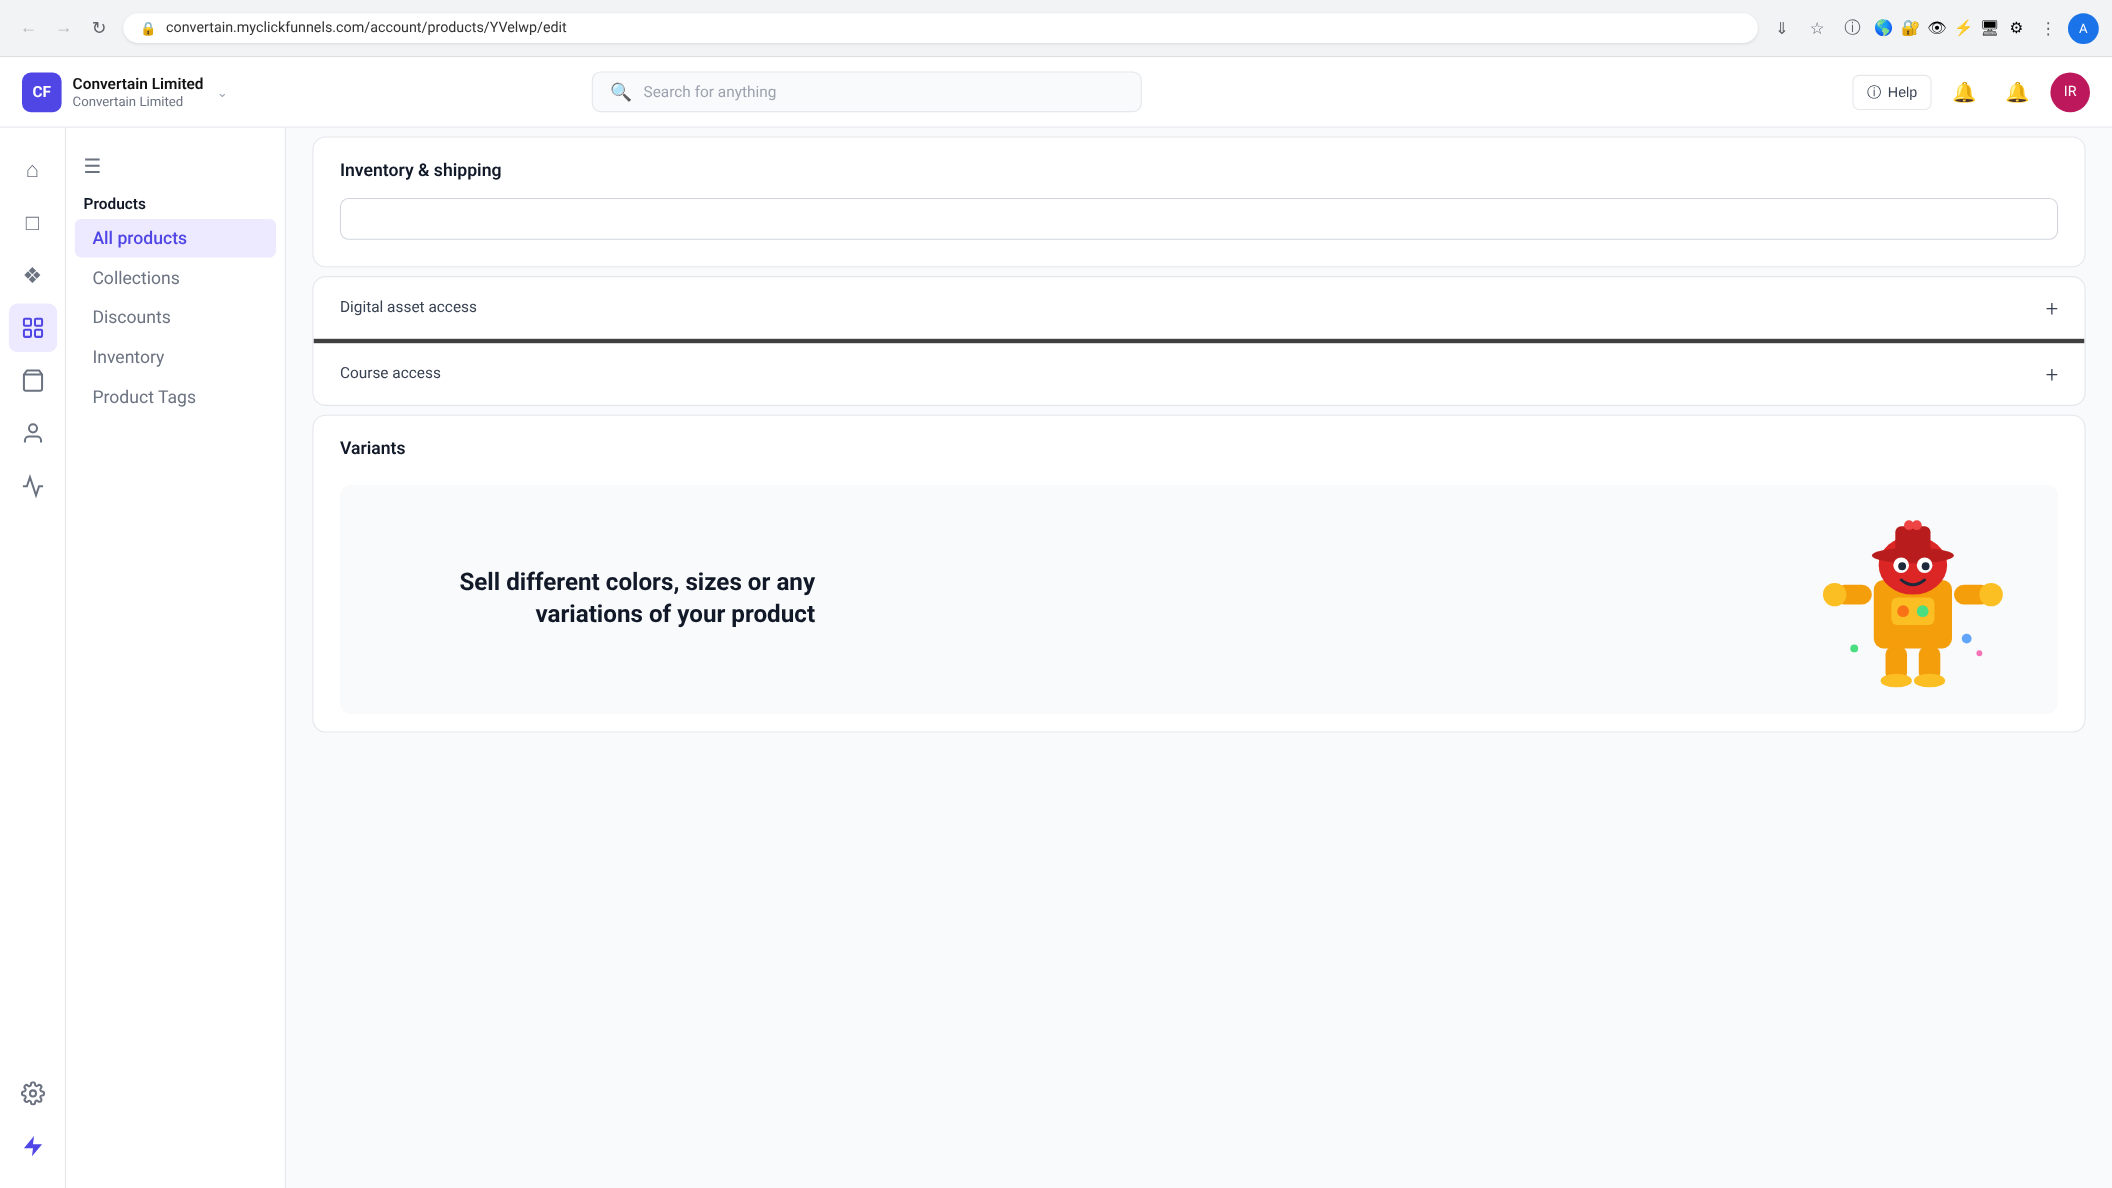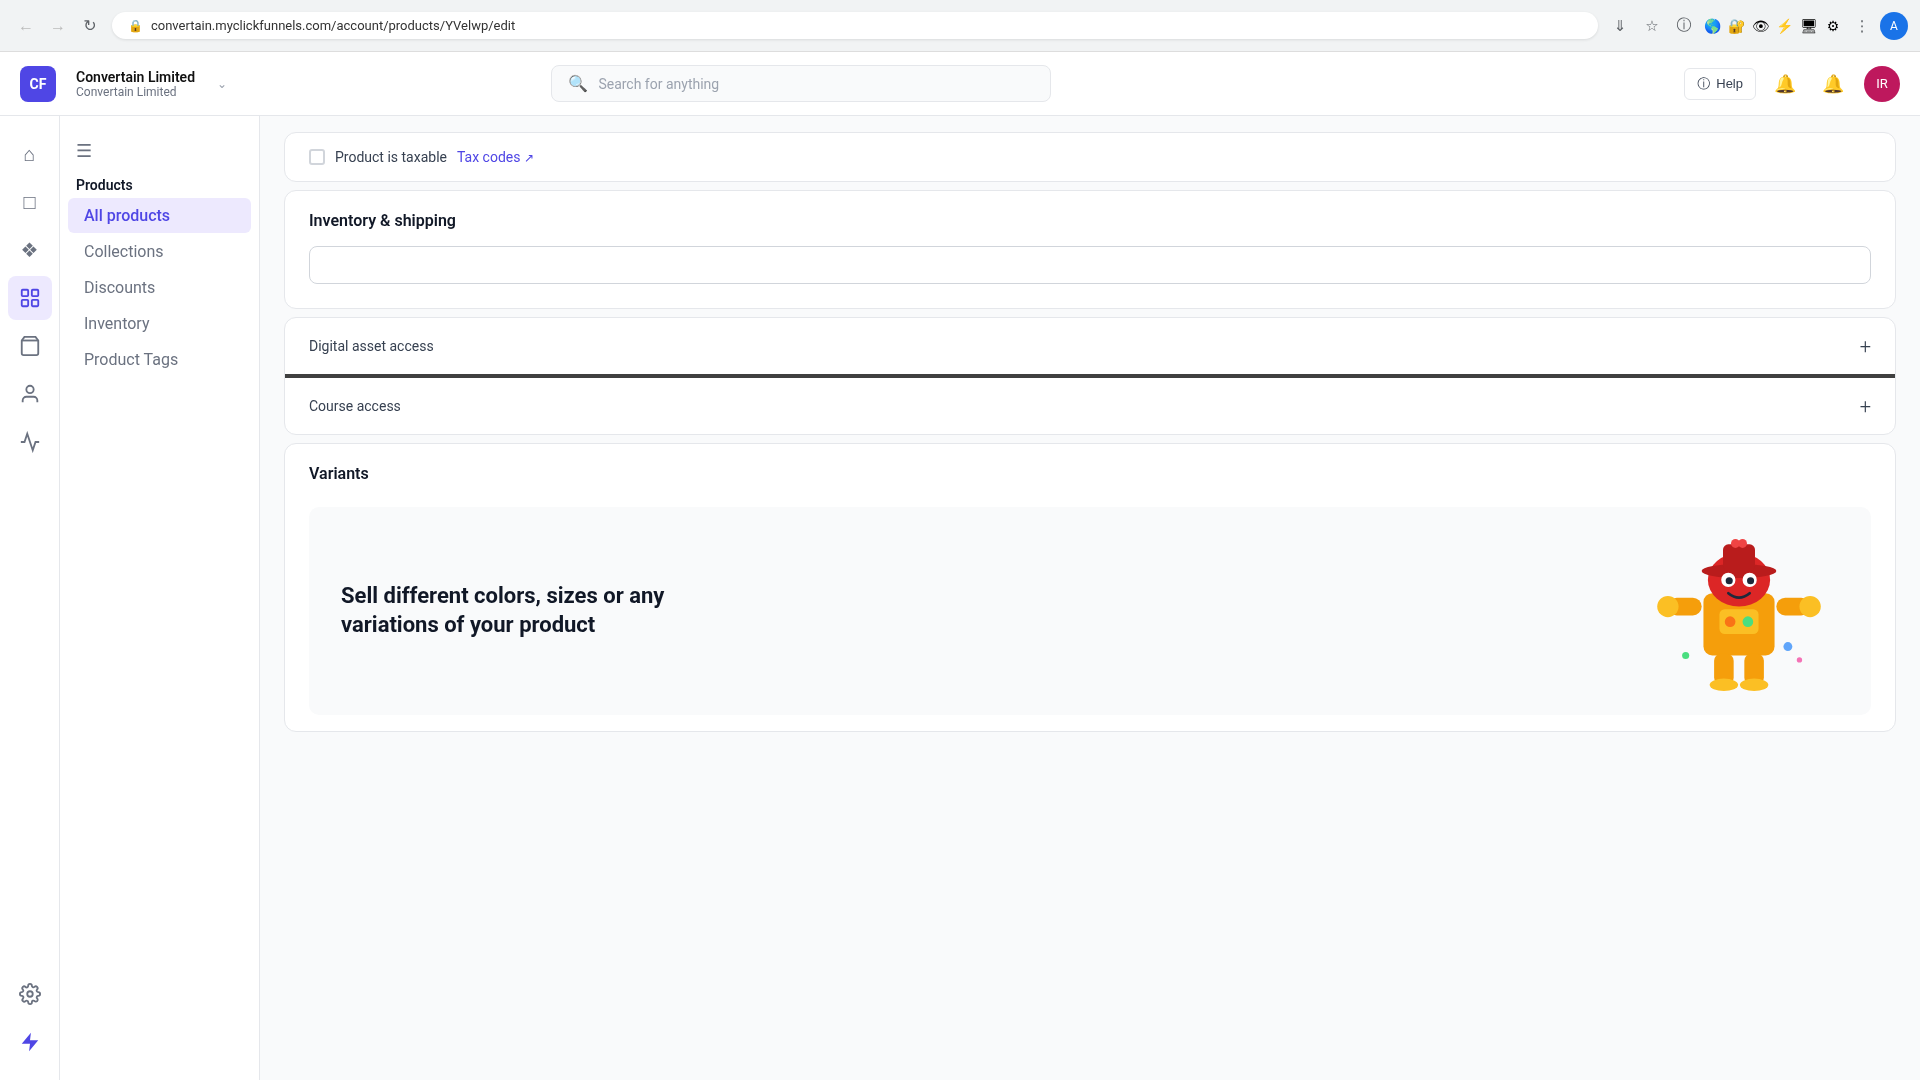--- a/index.html
+++ b/index.html
@@ -50,21 +50,21 @@
       border-bottom: 1px solid #e5e7eb;
       height: 64px;
       display: flex;
       align-items: center;
       padding: 0 20px;
       gap: 16px;
       position: relative;
       z-index: 10;
     }
     .brand-logo {
-      display: flex; align-items: center; gap: 20px; cursor: pointer;
+      display: flex; align-items: center; gap: 10px; cursor: pointer;
     }
     .brand-icon {
       width: 36px; height: 36px; background: #4f46e5; border-radius: 8px;
       display: flex; align-items: center; justify-content: center;
       font-weight: bold; color: white; font-size: 14px;
     }
     .brand-name-block { display: flex; flex-direction: column; }
     .brand-name { font-size: 14px; font-weight: 600; color: #111; }
     .brand-sub { font-size: 12px; color: #6b7280; }
     .brand-chevron { color: #9ca3af; font-size: 12px; margin-left: 2px; }
@@ -184,20 +184,21 @@
     .plus-icon { font-size: 20px; color: #374151; font-weight: 300; }
 
     
     .variants-option {
       padding: 16px 24px; display: flex; align-items: flex-start; gap: 10px;
     }
     .variants-promo {
       margin: 8px 24px 16px; background: #f9fafb; border-radius: 10px;
       padding: 24px 32px; display: flex; align-items: center; justify-content: space-between;
       min-height: 120px;
+      text-align: right;
     }
     .promo-text { max-width: 400px; }
     .promo-title { font-size: 22px; font-weight: 700; color: #111827; line-height: 1.3; }
     .promo-image { position: relative; width: 200px; height: 160px; }
 
     
     .robot-svg { width: 100%; height: 100%; }
   </style>
 </head>
 <body>
@@ -313,30 +314,20 @@
     <div class="nav-item">
       <span>Inventory</span>
     </div>
     <div class="nav-item">
       <span>Product Tags</span>
     </div>
   </div>
 
   <div class="main-content">
 
-    <div class="tax-card">
-      <div class="checkbox-item">
-        <div class="checkbox"></div>
-        <span class="checkbox-label">Product is taxable</span>
-        <a class="tax-link">
-          <span>Tax codes</span>
-          <span class="external-icon"> ↗</span>
-        </a>
-      </div>
-    </div>
 
     <div class="section-card">
       <div class="section-header">
         <h2 class="section-title">Inventory &amp; shipping</h2>
       </div>
       <div class="section-body">
         <input class="text-input" type="text" placeholder="" style="">
       </div>
     </div>
 

